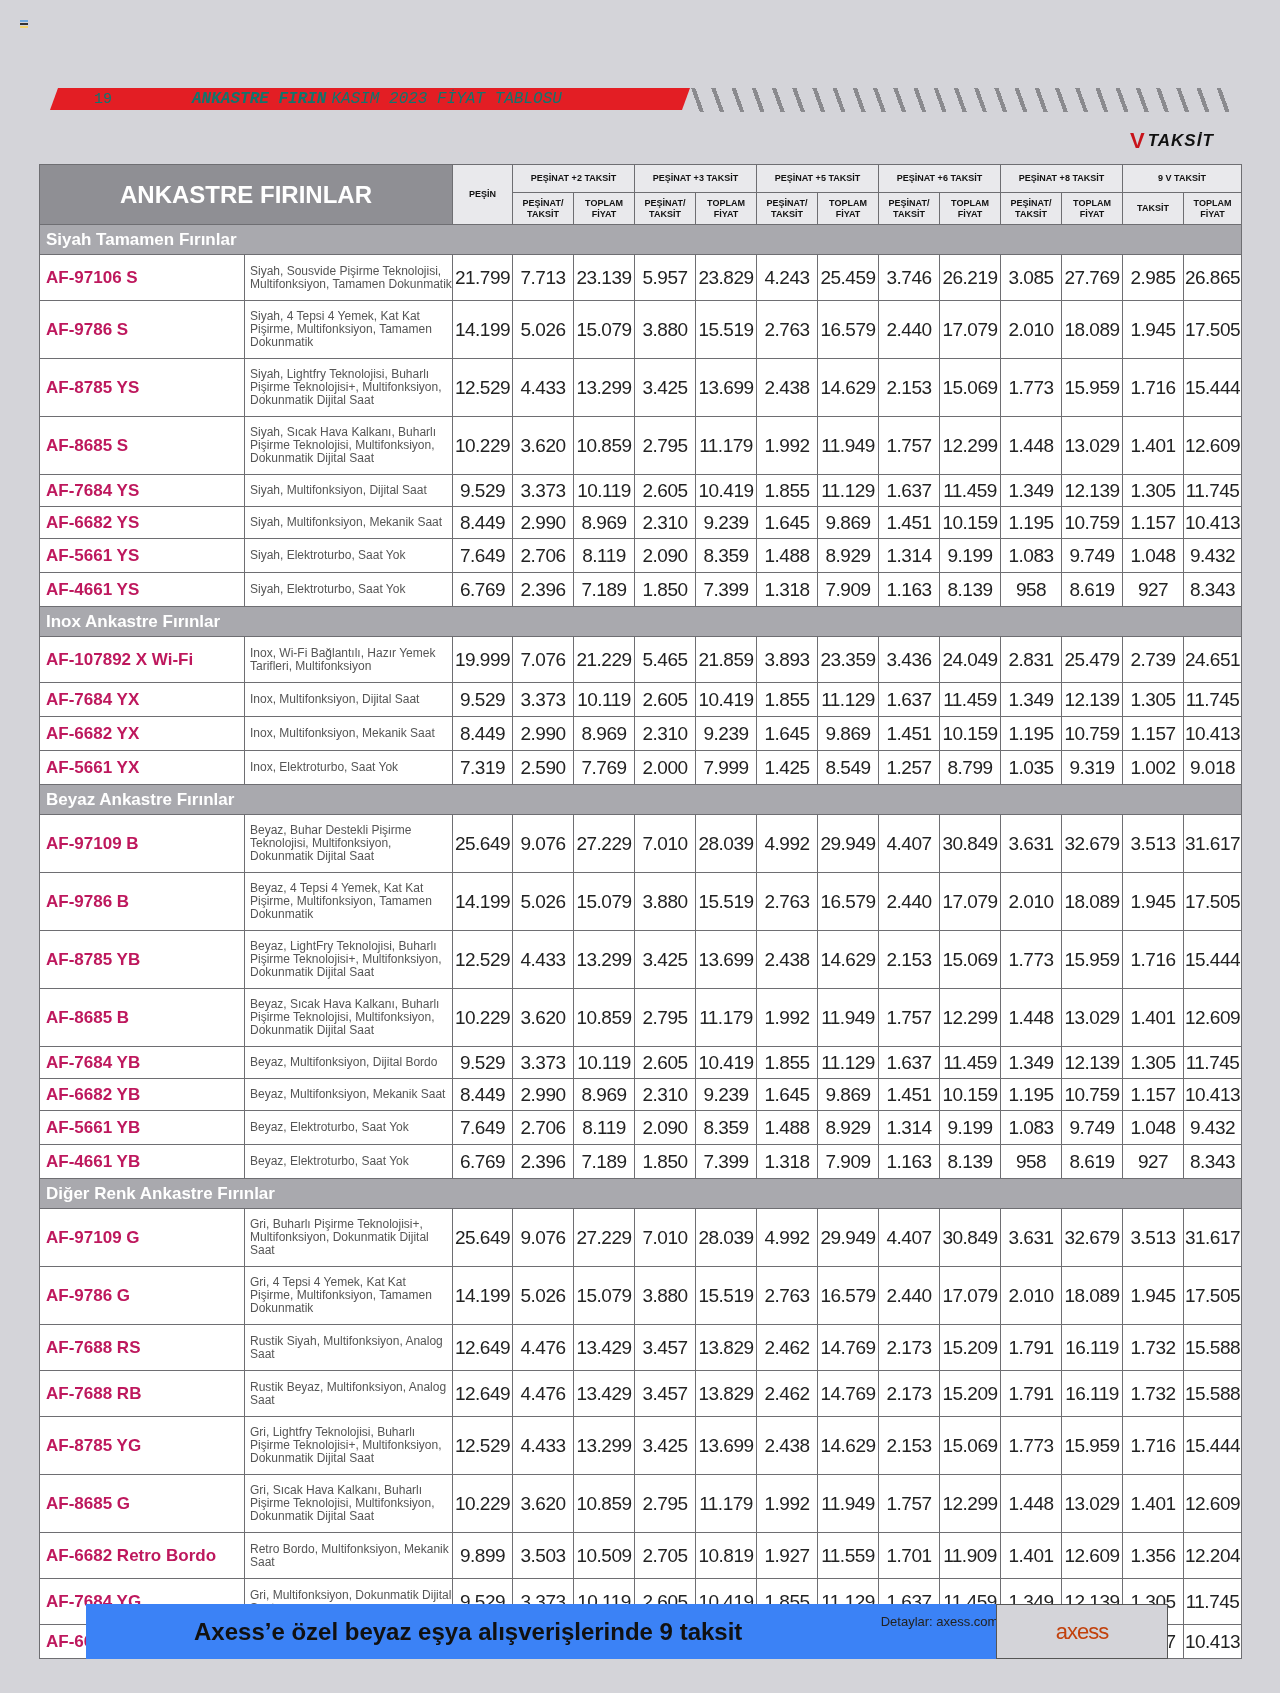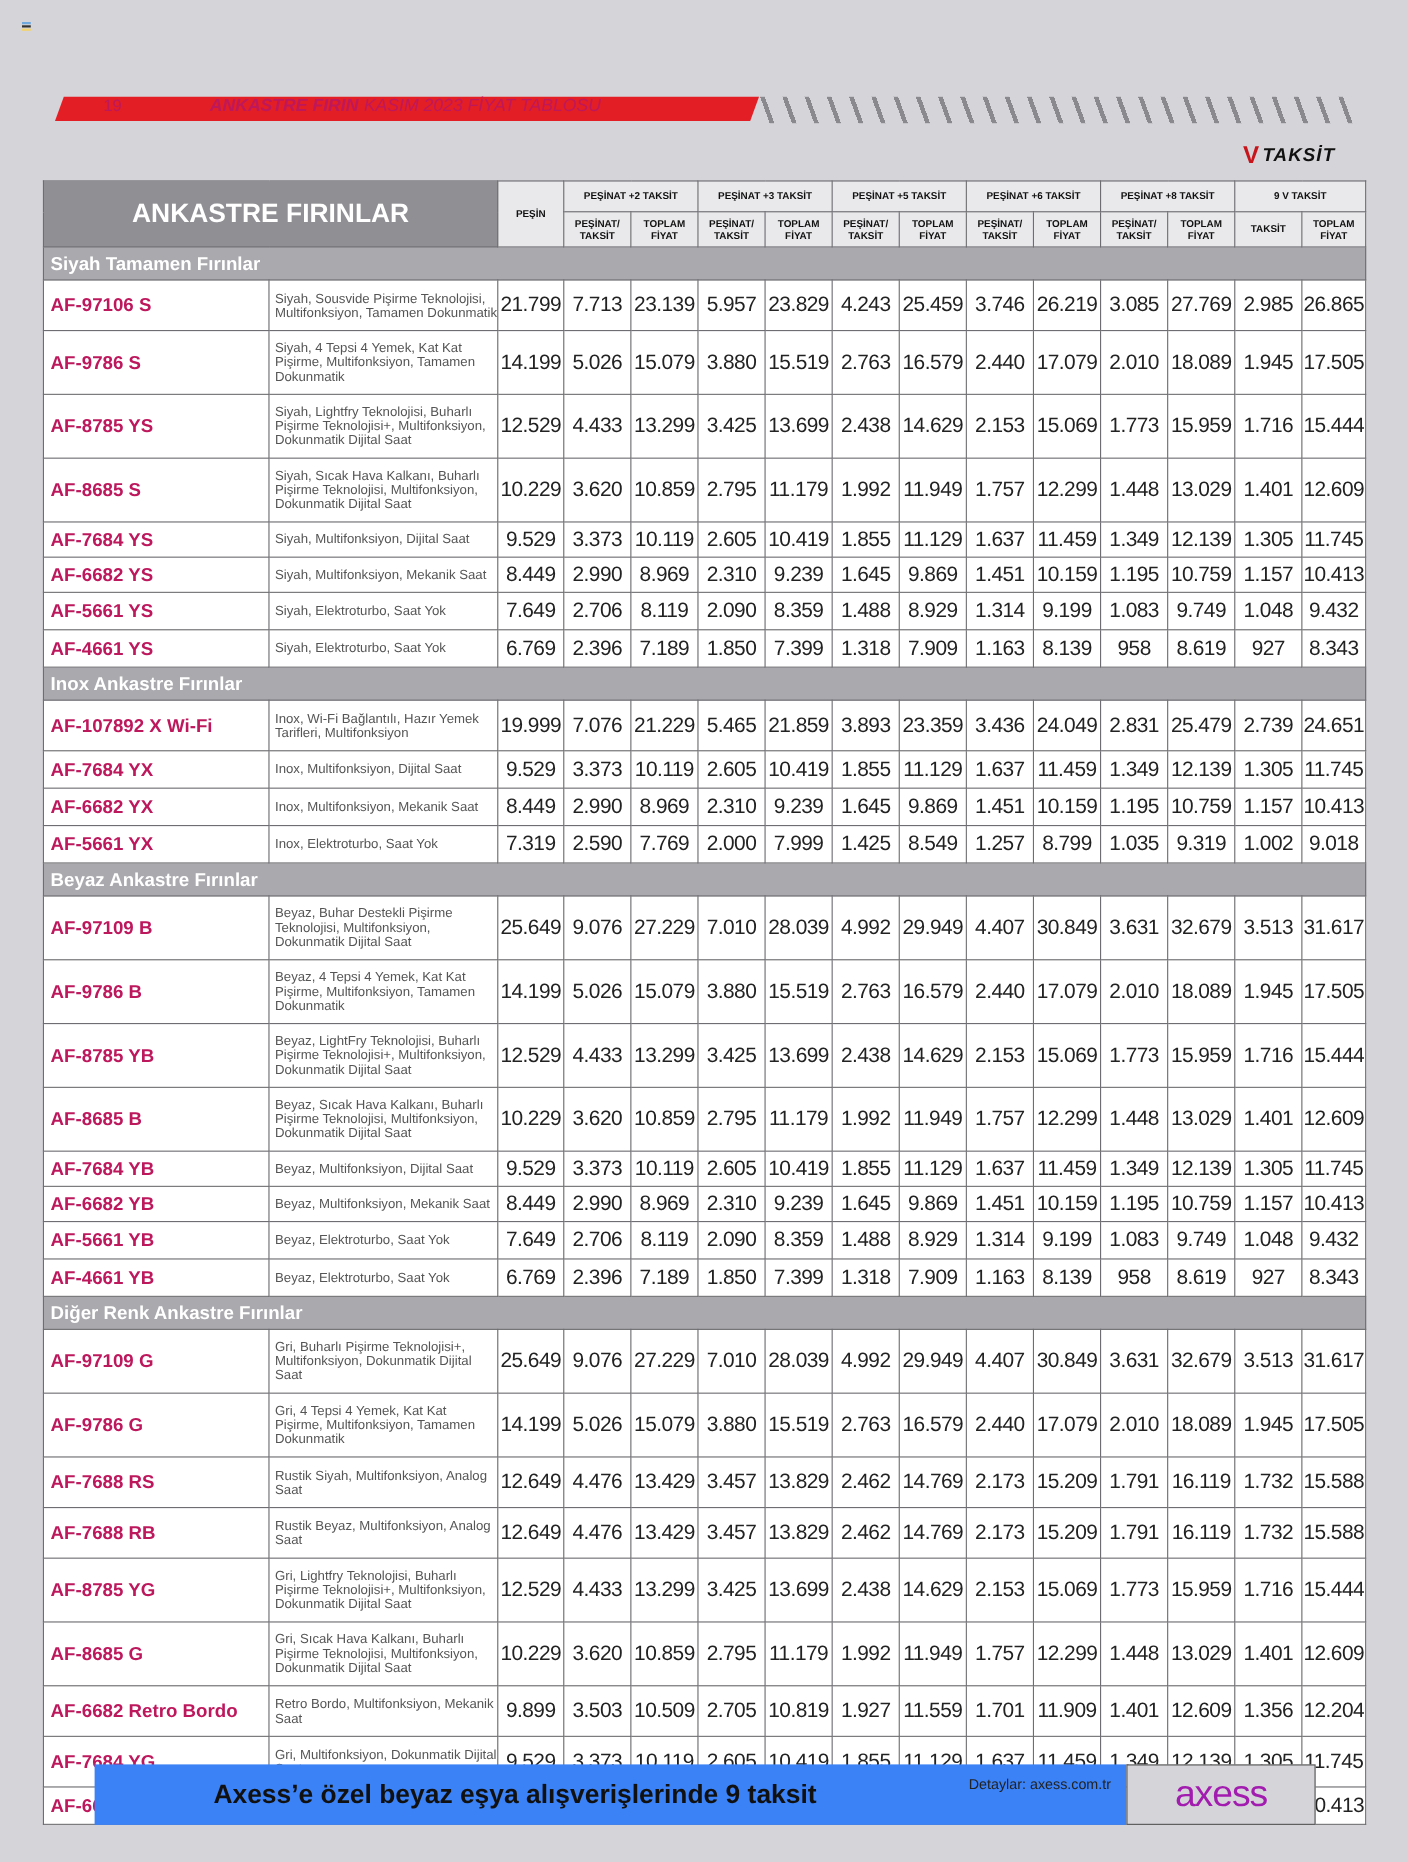--- a/index.html
+++ b/index.html
@@ -1,38 +1,38 @@
 <!DOCTYPE html>
 <html><head>
 <meta charset="utf-8">
 <style>
   * { box-sizing: border-box; margin: 0; padding: 0; }
   body { width: 1280px; height: 1693px; background: #d4d4d9; font-family: "Liberation Sans", sans-serif; position: relative; overflow: hidden; }
   .flag { position: absolute; left: 20px; top: 20px; width: 8px; height: 8px; }
   .flag div { height: 2px; margin-bottom: 1px; }
   .banner { position: absolute; left: 54px; top: 88px; width: 632px; height: 22px; background: #e31e24; transform: skewX(-20deg); }
-  .banner-text { position: absolute; left: 54px; top: 88px; width: 632px; height: 22px; display: flex; color: #be185d; font-style: italic; font-size: 16px; }
+  .banner-text { position: absolute; left: 54px; top: 88px; width: 632px; height: 22px; display: flex; align-items: center; color: #0f766e; font-style: italic; font-size: 16px; font-family: Liberation Mono, monospace; }
   .banner-text .page { margin-left: 40px; font-style: normal; font-size: 15px; }
   .banner-text .title { margin-left: 80px; font-weight: bold; }
   .banner-text .sub { margin-left: 5px; font-weight: normal; }
   .stripes { position: absolute; left: 688px; top: 88px; width: 545px; height: 24px; background: repeating-linear-gradient(70deg, transparent 0 11px, #8a8a8e 11px 15px, transparent 15px 19px); }
   .vtaksit { position: absolute; left: 1130px; top: 128px; display: flex; align-items: center; font-style: italic; font-weight: bold; font-size: 17px; letter-spacing: 1px; color: #111; }
   .vtaksit .v { color: #c8141b; font-size: 22px; margin-right: 2px; font-style: normal; }
   table.price { position: absolute; left: 39px; top: 164px; width: 1202px; border-collapse: collapse; table-layout: fixed; }
   table.price td, table.price th { border: 1px solid #6e6e72; background: #fff; text-align: center; }
   th.hdr-main { background: #8f8f94 !important; color: #fff; font-size: 24px; font-weight: bold; height: 60px; }
   th.hdr { background: #e9e9ec !important; color: #111; font-size: 9px; font-weight: bold; line-height: 11px; }
   tr.section td { background: #a9a9ae !important; color: #fff; text-align: left; font-size: 17px; font-weight: bold; padding-left: 6px; height: 30px; }
   td.model { text-align: left !important; padding-left: 6px; font-weight: bold; font-size: 17px; color: #be185d; }
   td.desc { text-align: left !important; padding-left: 5px; font-size: 12px; line-height: 13px; color: #555; }
   td.num { font-size: 19px; color: #222; letter-spacing: -0.5px; }
   .promo { position: absolute; left: 86px; top: 1604px; width: 938px; height: 55px; background: #3b82f6; display: flex; align-items: center; }
   .promo-text { margin-left: 108px; font-size: 24px; font-weight: bold; color: #111; }
   .promo-detail { position: absolute; right: 14px; top: 10px; font-size: 13px; color: #222; }
-  .axess { position: absolute; left: 1024px; top: 1604px; width: 172px; height: 55px; border: 1px solid #555; background: #d4d4d9; display: flex; align-items: center; justify-content: center; font-size: 34px; color: #a21caf; letter-spacing: -1px; }
+  .axess { position: absolute; left: 996px; top: 1604px; width: 172px; height: 55px; border: 1px solid #555; background: #d4d4d9; display: flex; align-items: center; justify-content: center; font-size: 22px; color: #c2410c; letter-spacing: -1px; }
 </style>
 </head>
 <body>
 
 <div class="flag">
   <div style="background:#6fa8dc"></div>
     <div style="background:#333"></div>
     <div style="background:#f3d36b"></div>
 </div>
 
@@ -369,21 +369,21 @@
         <td class="num">11.949</td>
         <td class="num">1.757</td>
         <td class="num">12.299</td>
         <td class="num">1.448</td>
         <td class="num">13.029</td>
         <td class="num">1.401</td>
         <td class="num">12.609</td>
       </tr>
       <tr style="height: 32px;">
         <td class="model">AF-7684 YB</td>
-        <td class="desc">Beyaz, Multifonksiyon, Dijital Saat</td>
+        <td class="desc">Beyaz, Multifonksiyon, Dijital Bordo</td>
         <td class="num">9.529</td>
         <td class="num">3.373</td>
         <td class="num">10.119</td>
         <td class="num">2.605</td>
         <td class="num">10.419</td>
         <td class="num">1.855</td>
         <td class="num">11.129</td>
         <td class="num">1.637</td>
         <td class="num">11.459</td>
         <td class="num">1.349</td>

